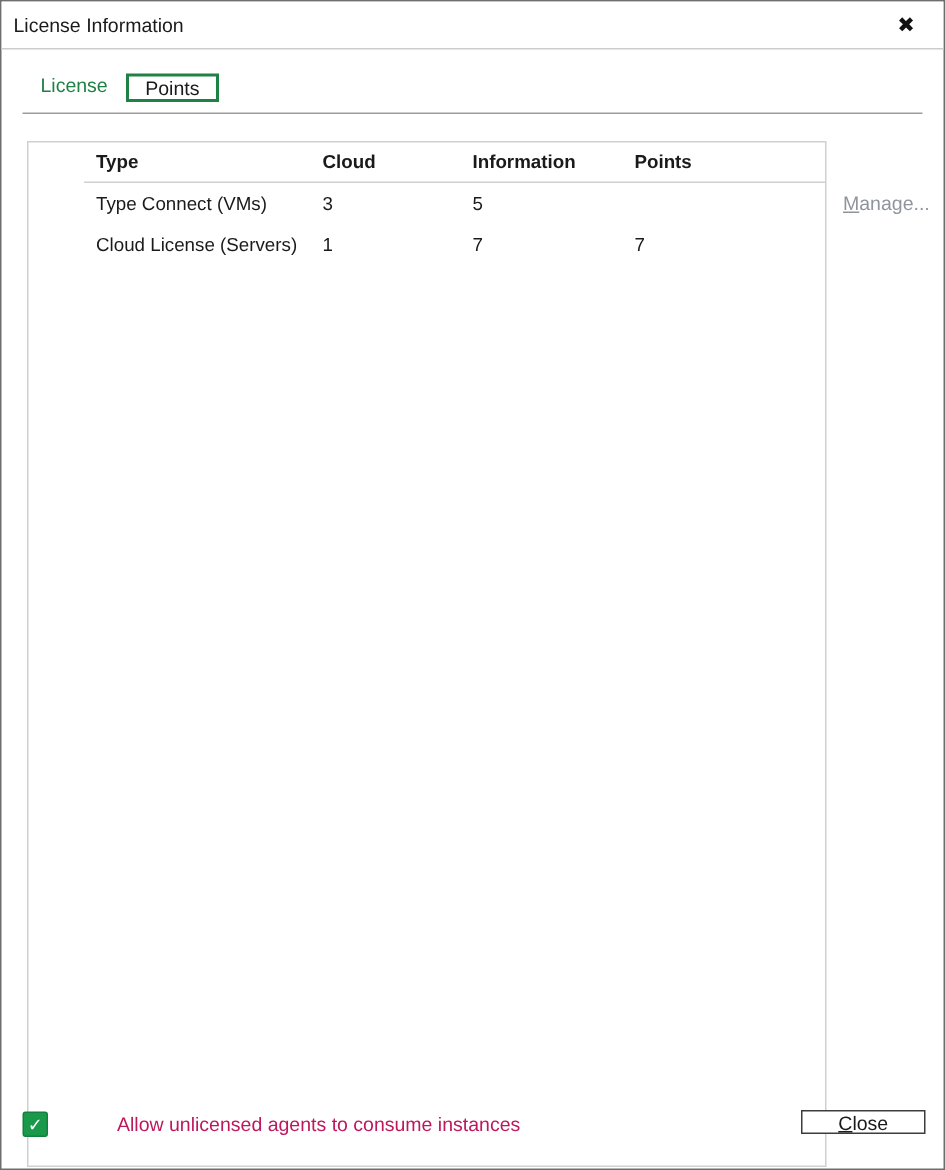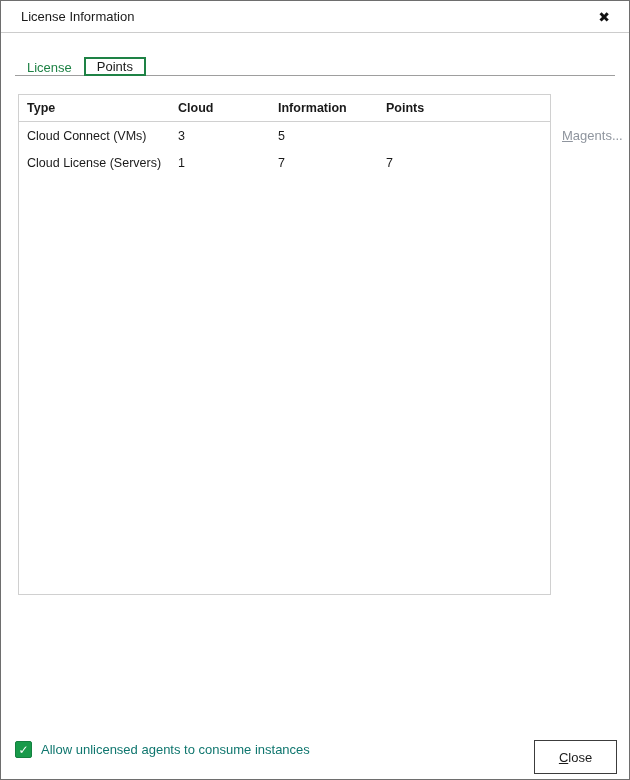--- a/index.html
+++ b/index.html
@@ -12,38 +12,38 @@
     background: #ffffff;
     border: 1px solid #6e6e6e;
     overflow: hidden;
   }
 
   
   .titlebar {
     position: absolute; top: 0; left: 0; right: 0;
     height: 32px;
     display: flex; align-items: center;
-    padding: 0 12px 0 20px;
+    padding: 0 12px 0 8px;
     background: #ffffff;
     border-bottom: 1px solid #cccccc;
   }
   .titlebar-title { font-size: 13px; color: #1a1a1a; flex: 1; }
   .close-icon {
     width: 26px; height: 22px;
     display: flex; align-items: center; justify-content: center;
     font-size: 14px; font-weight: 700; color: #111111;
     cursor: pointer;
   }
 
   
   .tabs {
     position: absolute; top: 48px; left: 14px; right: 14px;
     height: 27px;
     border-bottom: 1px solid #9e9e9e;
-    display: flex; align-items: flex-end;
+    display: flex; align-items: flex-start;
   }
   .tab {
     font-size: 13px;
     display: flex; align-items: center; justify-content: center;
     padding: 0 12px;
     margin-bottom: 0;
     cursor: pointer;
     position: relative;
   }
   .tab.inactive { color: #1e8245; }
@@ -51,24 +51,25 @@
     color: #1a1a1a;
     background: #ffffff;
     border: 2px solid #1e8245;
     margin-bottom: -1px;
     padding: 0 11px;
   }
 
   
   .points-table {
     position: absolute; left: 17px; top: 93px;
-    width: 533px; height: 501px;
+    width: 533px; height: 684px;
     border: 1px solid #d0d0d0;
     background: #ffffff;
     font-size: 12.5px;
+    padding-left: 37px;
   }
   .t-row {
     display: grid;
     grid-template-columns: 159px 100px 108px 1fr;
     height: 27px;
     align-items: center;
   }
   .t-row .cell-first { padding-left: 8px; }
   .t-head {
     font-weight: 700;
@@ -93,25 +94,25 @@
   }
   .checkbox {
     width: 17px; height: 17px;
     background: #189a4a;
     border: 1px solid #148040;
     border-radius: 2px;
     display: flex; align-items: center; justify-content: center;
     color: #ffffff; font-size: 12px; font-weight: 700;
     line-height: 1;
   }
-  .check-label { font-size: 13px; color: #0f766e; }
+  .check-label { font-size: 13px; color: #be185d; margin-left: 37px; }
 
   .close-btn {
     position: absolute; left: 533px; top: 739px;
-    width: 83px; height: 34px;
+    width: 83px; height: 16px;
     background: #ffffff;
     border: 1px solid #3c3c3c;
     font-size: 13px; color: #1a1a1a;
     display: flex; align-items: center; justify-content: center;
     cursor: pointer;
     font-family: "Liberation Sans", "DejaVu Sans", sans-serif;
   }
 </style>
 </head>
 <body>
@@ -133,34 +134,34 @@
   </div>
 
   <div class="points-table">
     <div class="t-row t-head">
       <span class="cell-first">Type</span>
       <span>Cloud</span>
       <span>Information</span>
       <span>Points</span>
     </div>
     <div class="t-row">
-      <span class="cell-first">Cloud Connect (VMs)</span>
+      <span class="cell-first">Type Connect (VMs)</span>
       <span>3</span>
       <span>5</span>
     </div>
     <div class="t-row">
       <span class="cell-first">Cloud License (Servers)</span>
       <span>1</span>
       <span>7</span>
       <span>7</span>
     </div>
   </div>
 
   <button class="manage-btn" disabled="">
-    <span class="mnemonic">M</span><span>agents...</span>
+    <span class="mnemonic">M</span><span>anage...</span>
   </button>
 
   <div class="footer-check">
     <span class="checkbox">
       <span>✓</span>
     </span>
     <span class="check-label">Allow unlicensed agents to consume instances</span>
   </div>
 
   <button class="close-btn">

